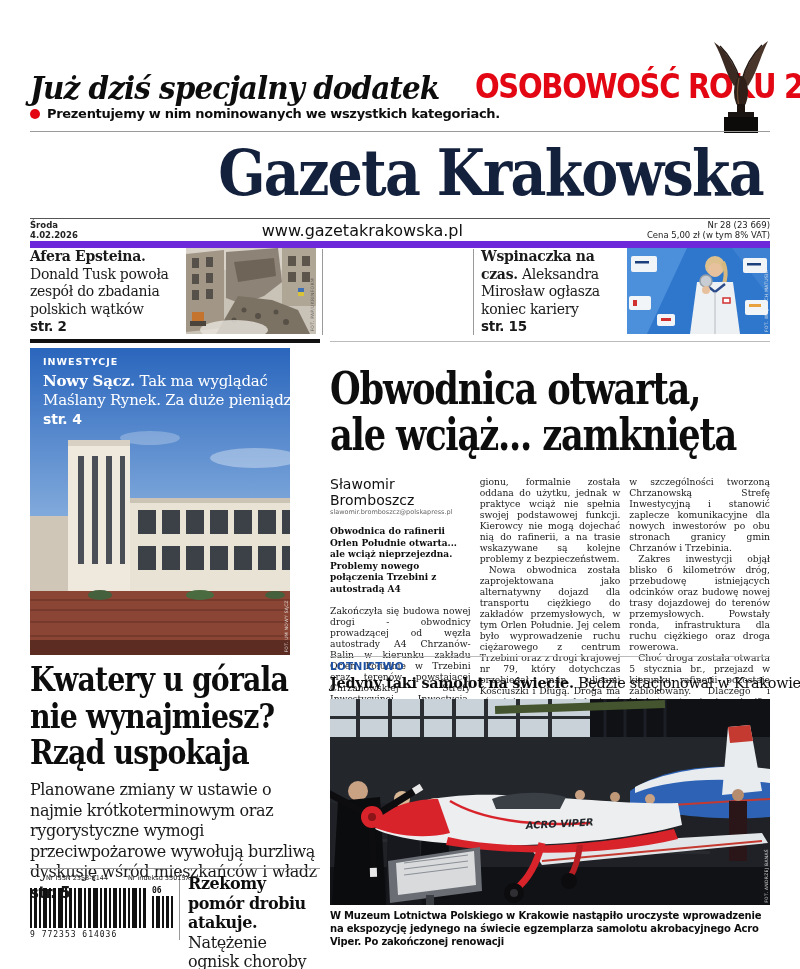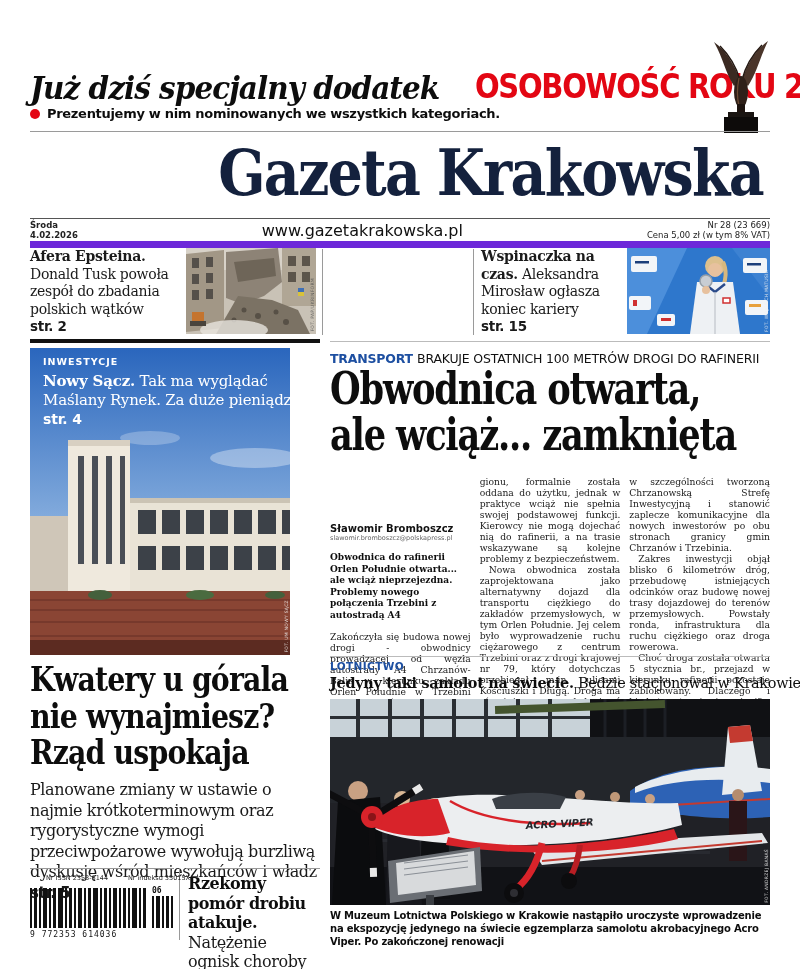--- a/index.html
+++ b/index.html
@@ -52,21 +52,21 @@
   
   .kicker-row{left:330px;top:351px;width:440px;font-family:"DejaVu Sans", sans-serif;font-weight:700;
               font-size:12.5px;letter-spacing:-.2px;white-space:nowrap;}
   .kicker-blue{color:#1d4fa1;}
   .kicker-rest{color:#111;font-weight:500;}
   .headline-1{left:330px;top:366px;width:440px;}
   .headline-1 .hl{font-weight:700;font-size:44px;line-height:46px;letter-spacing:-1.5px;color:#0d0d0d;
                   transform:scaleX(.8);transform-origin:left top;white-space:nowrap;}
   .article{left:330px;top:476px;width:440px;display:flex;gap:9px;}
   .article .col{width:141px;}
-  .byline{font-family:"DejaVu Sans", sans-serif;font-weight:700;font-size:10px;color:#111;margin-top:47px;}
+  .byline{font-family:"DejaVu Sans", sans-serif;font-weight:400;font-size:14px;color:#111;}
   .byline-mail{font-family:"DejaVu Sans", sans-serif;font-size:6.5px;color:#666;margin-bottom:10px;}
   .lead-p{font-weight:700;font-size:9px;line-height:11.5px;margin:0 0 10px 0;color:#0d0d0d;}
   .body-p{font-size:9.2px;line-height:11px;text-align:justify;margin:0;color:#1a1a1a;}
   .body-p.indent{text-indent:9px;}
   .more-link{font-style:italic;font-size:9px;color:#333;margin-top:2px;}
   .rule-thin-right2{left:330px;top:656px;width:440px;height:1px;background:#bbb;}
 
   
   .headline-2{left:30px;top:662px;width:290px;}
   .headline-2 .hl{font-weight:700;font-size:33px;line-height:36.5px;letter-spacing:-1px;color:#0d0d0d;
@@ -283,24 +283,20 @@
     </svg>
     <span class="invest-kicker">INWESTYCJE</span>
     <div class="invest-text">
       <b>Nowy Sącz.</b>
       <span>Tak ma wyglądać Maślany Rynek. Za duże pieniądze</span>
       <b class="invest-page">str. 4</b>
     </div>
     <span class="vcredit">FOT. UM NOWY SĄCZ</span>
   </div>
 
-  <div class="abs kicker-row">
-    <span class="kicker-blue">TRANSPORT</span>
-    <span class="kicker-rest">BRAKUJE OSTATNICH 100 METRÓW DROGI DO RAFINERII</span>
-  </div>
   <div class="abs headline-1">
     <div class="hl">Obwodnica otwarta,</div>
     <div class="hl">ale wciąż... zamknięta</div>
   </div>
 
   <div class="abs article">
     <div class="col">
       <div class="byline">Sławomir Bromboszcz</div>
       <div class="byline-mail">slawomir.bromboszcz@polskapress.pl</div>
       <p class="lead-p">Obwodnica do rafinerii Orlen Południe otwarta... ale wciąż nieprzejezdna. Problemy nowego połączenia Trzebini z autostradą A4</p>

